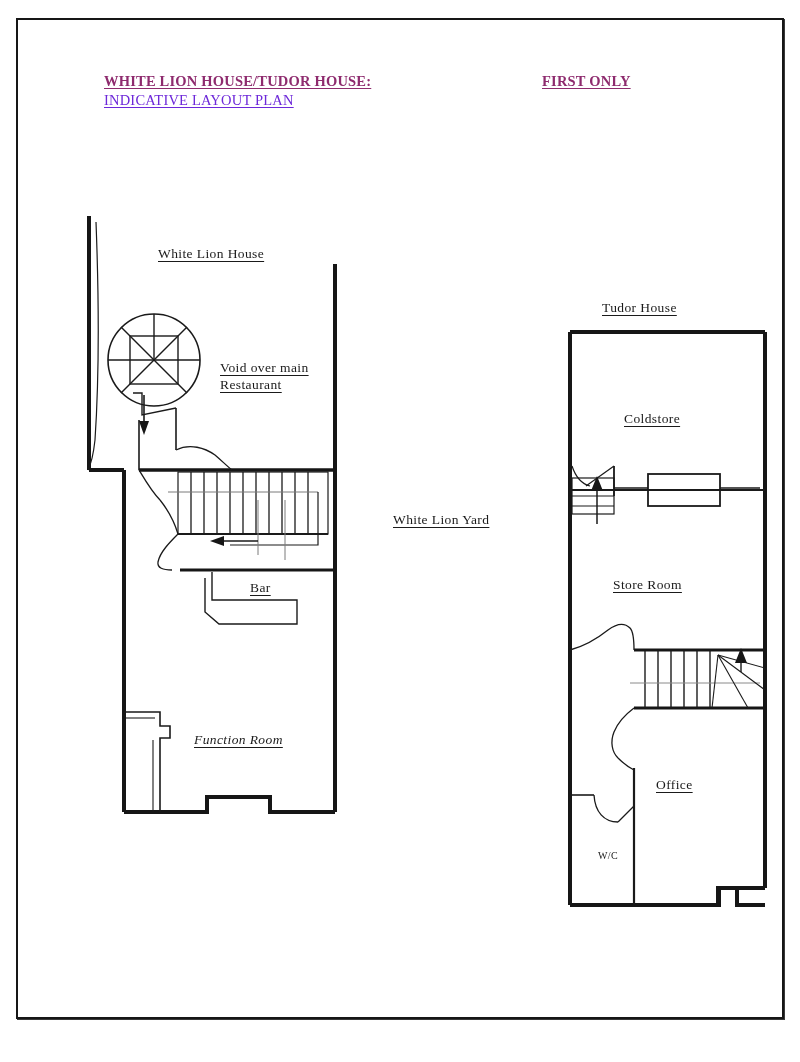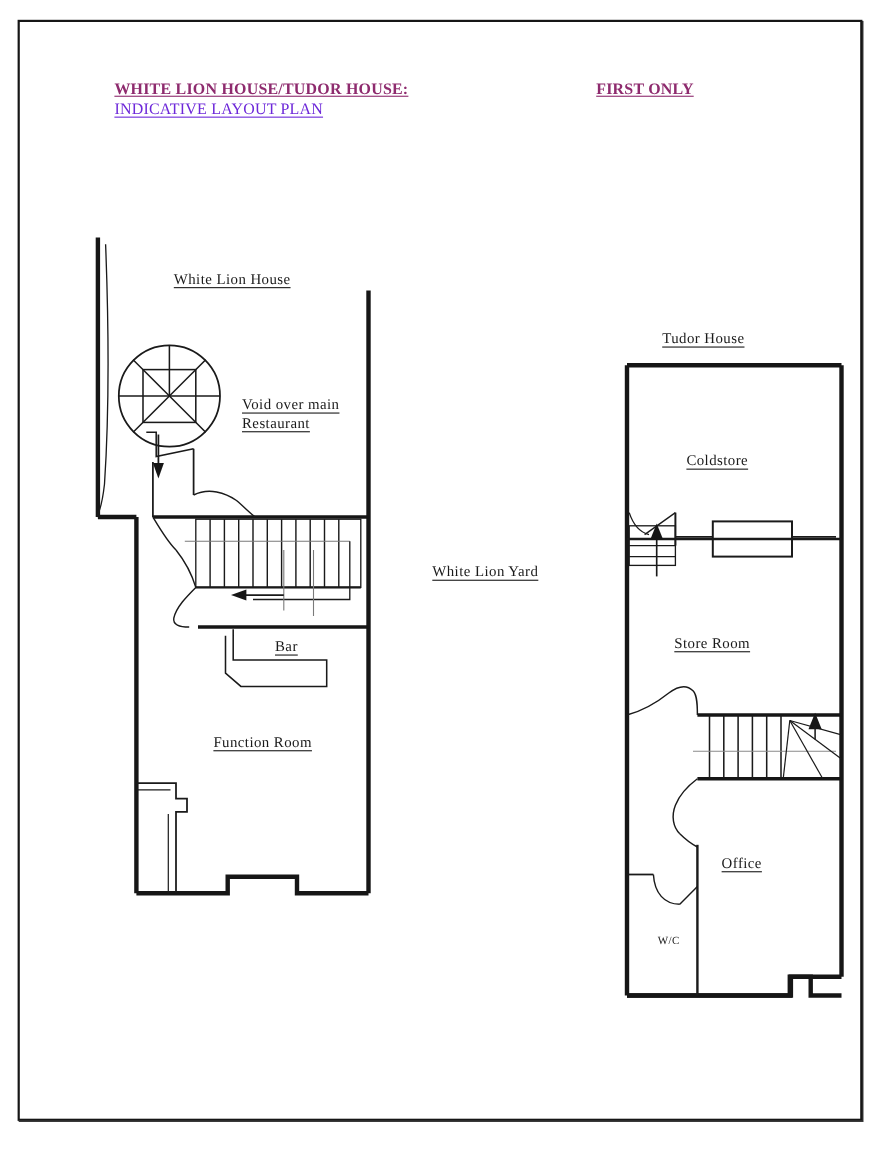--- a/index.html
+++ b/index.html
@@ -257,21 +257,21 @@
 
   <div class="lbl" style="left:146px; top:246px;margin-left:12px;">White Lion House</div>
 
   <div class="lbl two-line nounder" style="left:220px; top:359px;">
     <span>Void over main</span>
     <span>Restaurant</span>
   </div>
 
   <div class="lbl" style="left:250px; top:580px;">Bar</div>
 
-  <div class="lbl" style="left:194px; top:667px;">Function Room</div>
+  <div class="lbl" style="left:194px; top:732px;font-style:italic;">Function Room</div>
 
   <div class="lbl" style="left:393px; top:484px;margin-top:28px;">White Lion Yard</div>
 
   <div class="lbl" style="left:602px; top:300px;">Tudor House</div>
 
   <div class="lbl" style="left:624px; top:411px;">Coldstore</div>
 
   <div class="lbl" style="left:613px; top:577px;">Store Room</div>
 
   <div class="lbl" style="left:656px; top:777px;">Office</div>

